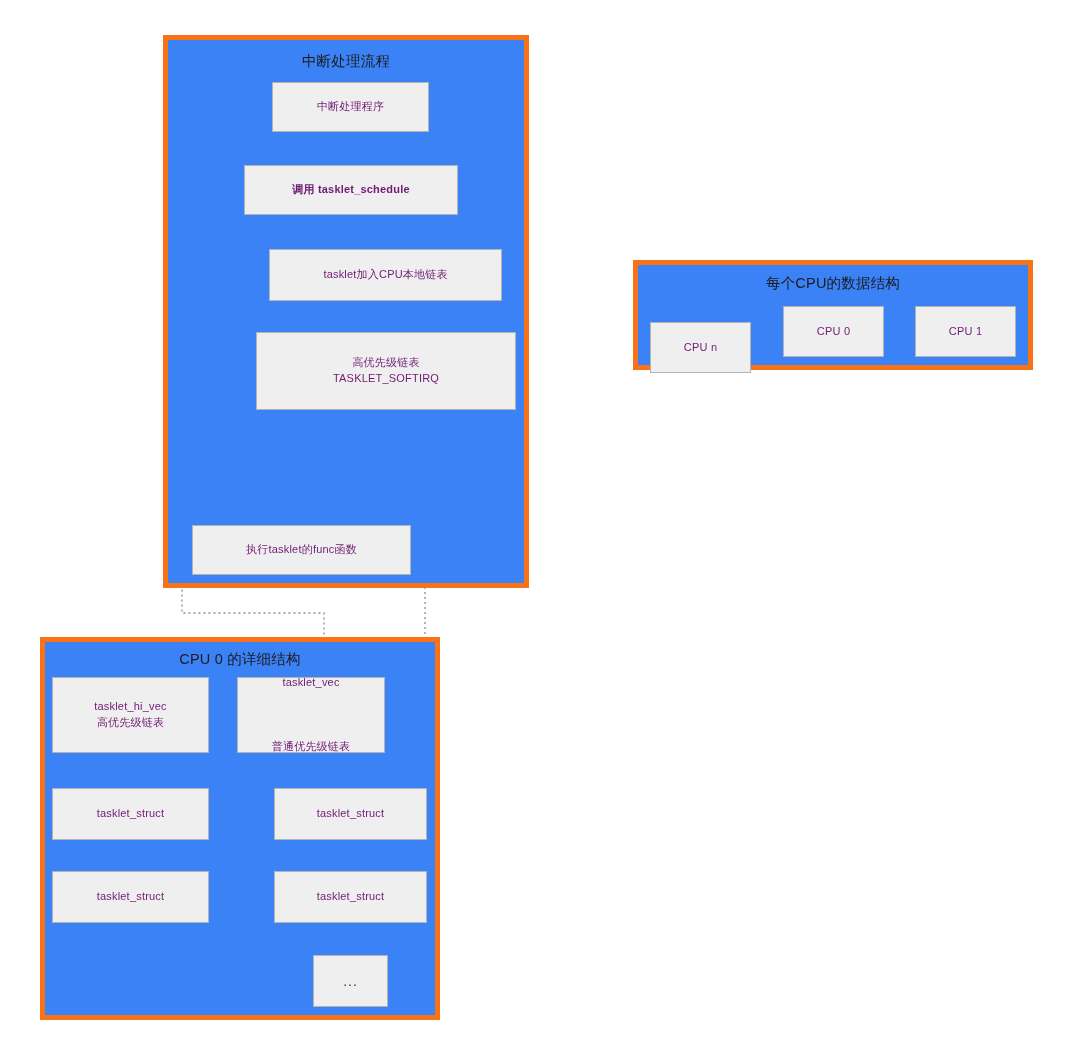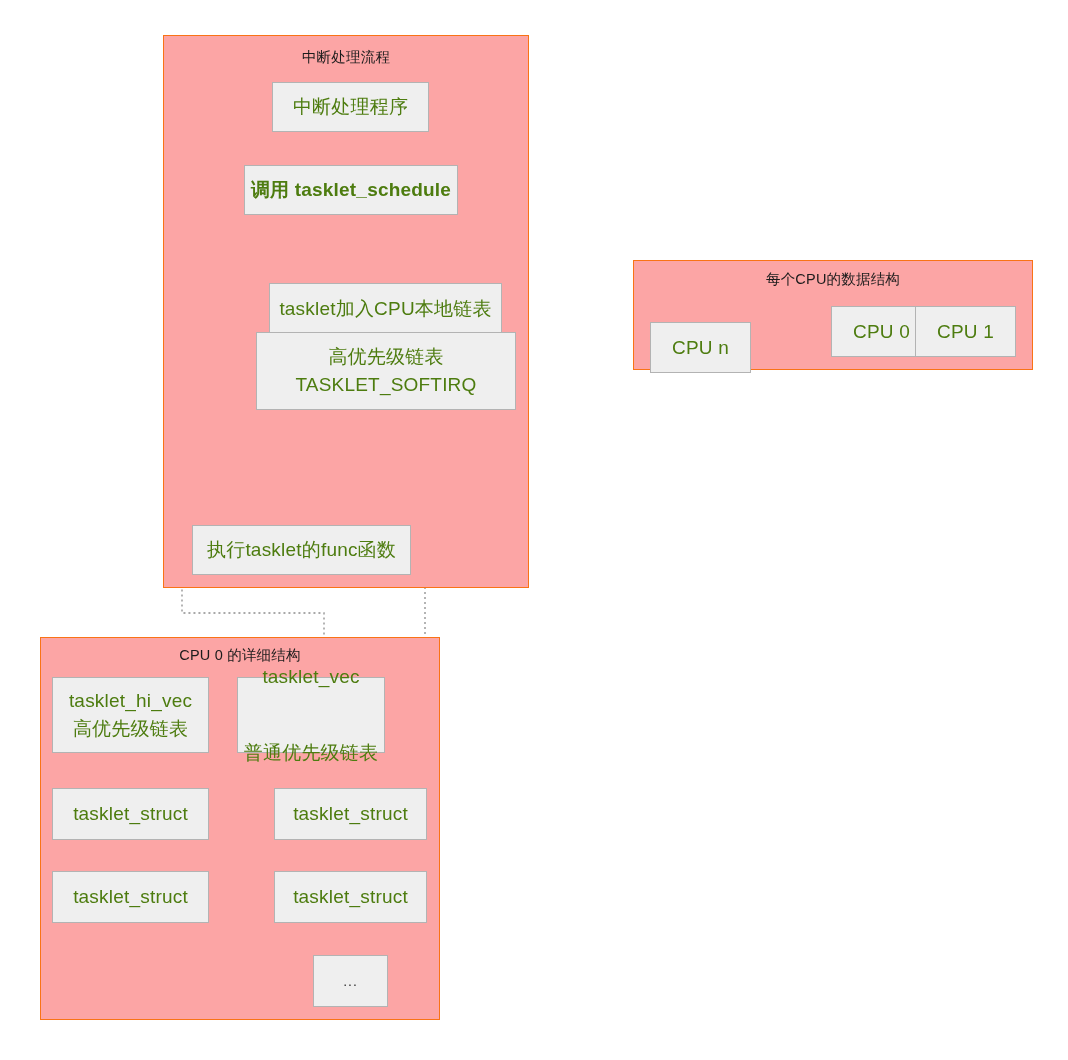--- a/index.html
+++ b/index.html
@@ -23,22 +23,22 @@
   }
   svg.edges {
     position: absolute;
     left: 0; top: 0;
     width: 1068px;
     height: 1060px;
     pointer-events: none;
   }
   .panel {
     position: absolute;
-    background: #fca5a5;
-    border: 1px solid #f97316;
+    background: #3b82f6;
+    border: 5px solid #f97316;
     box-sizing: border-box;
   }
   .panel-title {
     position: absolute;
     left: 0;
     width: 100%;
     text-align: center;
     font-size: 14.5px;
     color: #1c1c1c;
     letter-spacing: 0.2px;
@@ -46,22 +46,22 @@
   }
   .node {
     position: absolute;
     background: #efefef;
     border: 1px solid #b3b3b3;
     box-sizing: border-box;
     display: flex;
     flex-direction: column;
     align-items: center;
     justify-content: center;
-    font-size: 19px;
-    color: #4d7c0f;
+    font-size: 11px;
+    color: #701a75;
     line-height: 1.45;
     text-align: center;
     letter-spacing: 0.2px;
   }
   .node .l2 { display: block; }
   .ellipsis-node {
     font-size: 14px;
     letter-spacing: 1px;
     color: #333;
   }
@@ -105,42 +105,42 @@
   </div>
 
   <div class="node" style="left:272px; top:82px; width:157px; height:50px;">
     <span>中断处理程序</span>
   </div>
 
   <div class="node" style="left:244px; top:165px; width:214px; height:50px;font-weight:bold;">
     <span>调用 tasklet_schedule</span>
   </div>
 
-  <div class="node" style="left:269px; top:249px; width:233px; height:52px;margin-top:34px;">
+  <div class="node" style="left:269px; top:249px; width:233px; height:52px;">
     <span>tasklet加入CPU本地链表</span>
   </div>
 
   <div class="node" style="left:256px; top:332px; width:260px; height:78px;">
     <span class="l2">高优先级链表</span>
     <span class="l2">TASKLET_SOFTIRQ</span>
   </div>
 
 
   <div class="node" style="left:192px; top:525px; width:219px; height:50px;">
     <span>执行tasklet的func函数</span>
   </div>
 
   <div class="panel" style="left:633px; top:260px; width:400px; height:110px;">
     <div class="panel-title" style="top:9px;">每个CPU的数据结构</div>
   </div>
 
   <div class="node" style="left:650px; top:322px; width:101px; height:51px;">
     <span>CPU n</span>
   </div>
-  <div class="node" style="left:783px; top:306px; width:101px; height:51px;margin-left:48px;">
+  <div class="node" style="left:783px; top:306px; width:101px; height:51px;">
     <span>CPU 0</span>
   </div>
   <div class="node" style="left:915px; top:306px; width:101px; height:51px;">
     <span>CPU 1</span>
   </div>
 
   <div class="panel" style="left:40px; top:637px; width:400px; height:383px;">
     <div class="panel-title" style="top:8px;">CPU 0 的详细结构</div>
   </div>
 

